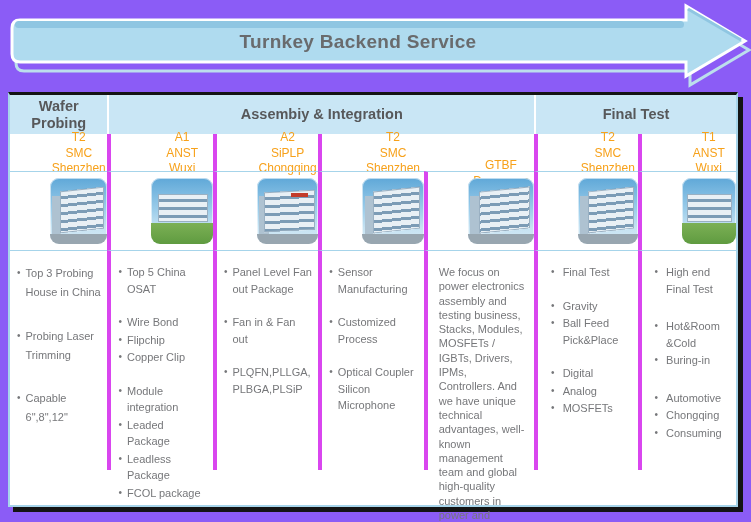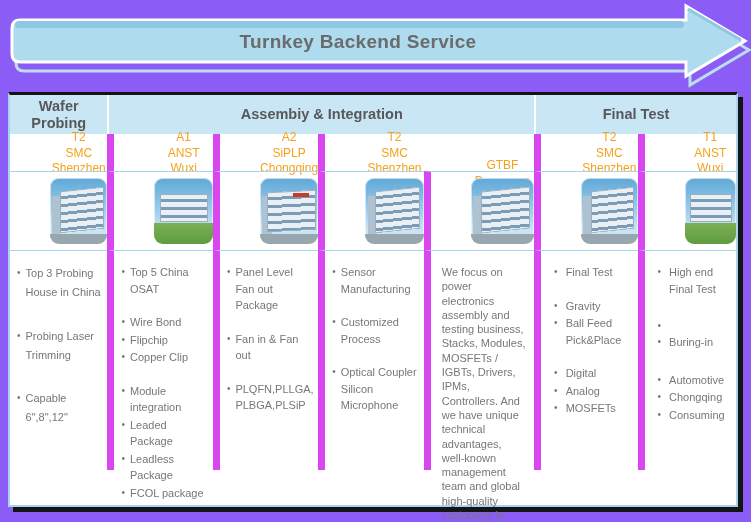--- a/index.html
+++ b/index.html
@@ -26,21 +26,21 @@
   .ghcell{
     display:flex;align-items:center;justify-content:center;text-align:center;
     font-size:14.5px;font-weight:bold;color:#57585a;line-height:1.15;padding:0 8px;
   }
   .ghcell + .ghcell{border-left:2px solid #ffffff;}
   .cols{
     display:grid;grid-template-columns:98fr 106fr 106fr 106fr 111fr 104fr 99fr;
     grid-template-rows:37px 80px 219px;
   }
   .cell{min-width:0;padding-left:40px;}
-  .bl{border-left:7px solid #d946ef;}
+  .bl{border-left:4px solid #d946ef;}
   .subcell{
     display:flex;flex-direction:column;align-items:center;justify-content:center;
     text-align:center;color:#f7a11a;font-size:12px;line-height:1.3;padding-top:2px;
   }
   .photocell{
     border-top:1px solid #a6d4ea;border-bottom:1px solid #a6d4ea;
     display:flex;align-items:center;justify-content:center;
   }
   .contentcell{padding:12px 6px 6px 7px;color:#76777a;font-size:11px;line-height:1.5;}
   .contentcell.c0{line-height:1.75;}
@@ -307,20 +307,21 @@
         <div class="cell contentcell c6 bl" style="grid-area: 3 / 7;">
           <div class="group">
             <div class="bullet">
               <span class="dot">•</span>
               <span class="btxt">High end Final Test</span>
             </div>
           </div>
           <div class="group">
             <div class="bullet">
               <span class="dot">•</span>
+              <span class="btxt">Hot&amp;Room &amp;Cold</span>
             </div>
             <div class="bullet">
               <span class="dot">•</span>
               <span class="btxt">Buring-in</span>
             </div>
           </div>
           <div class="group">
             <div class="bullet">
               <span class="dot">•</span>
               <span class="btxt">Automotive</span>

